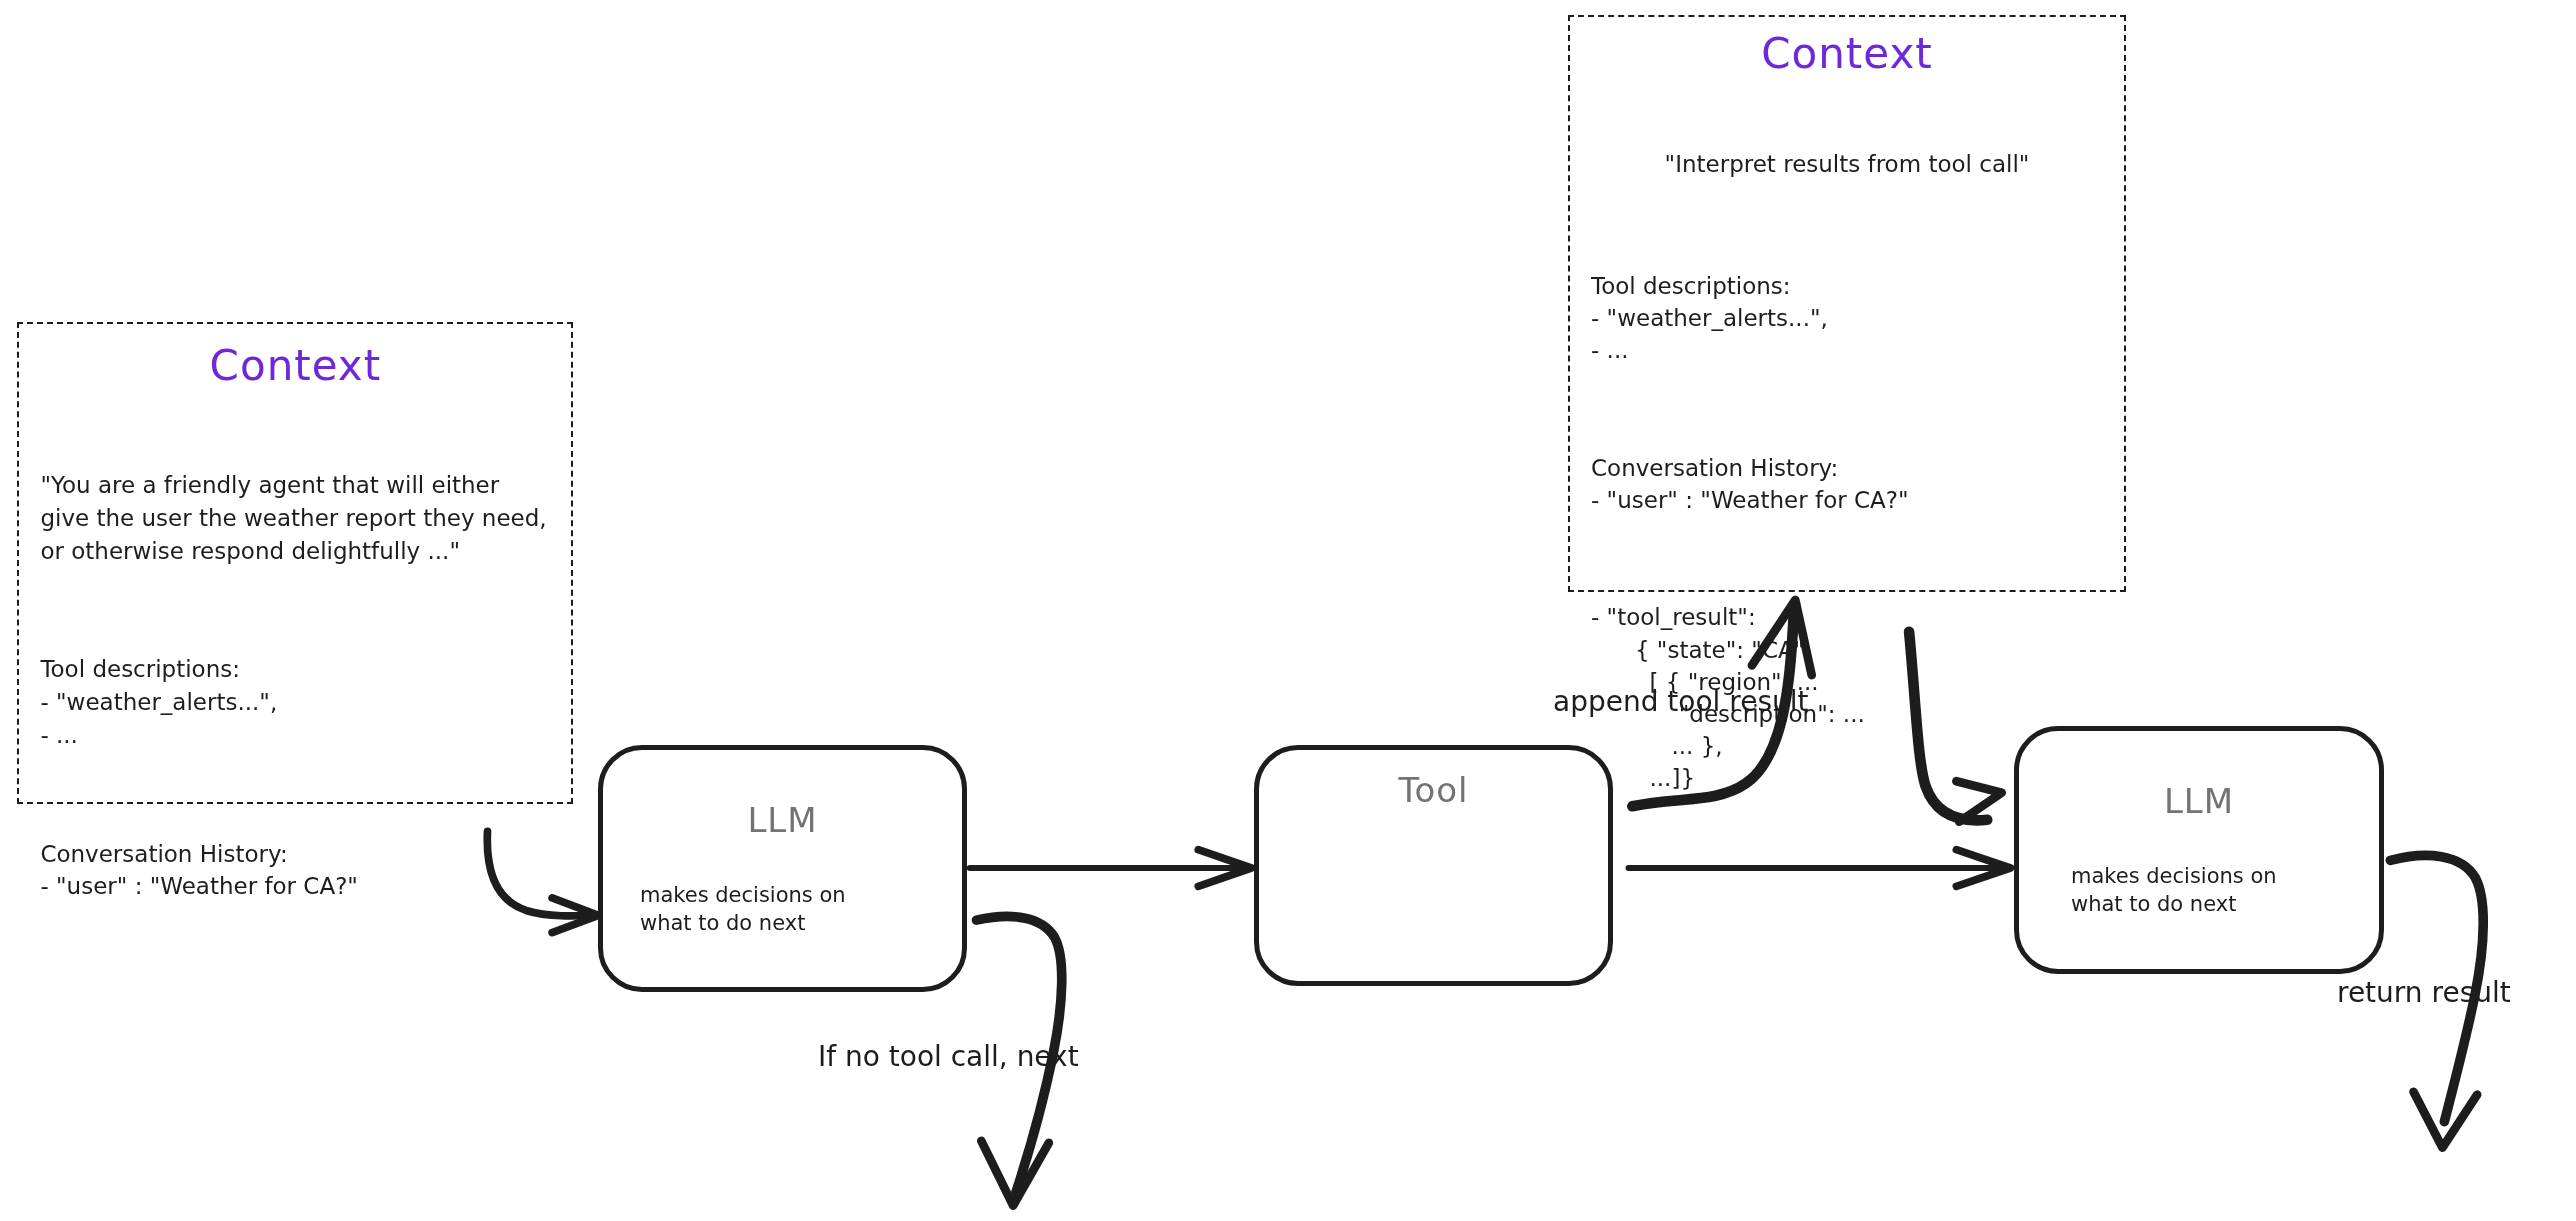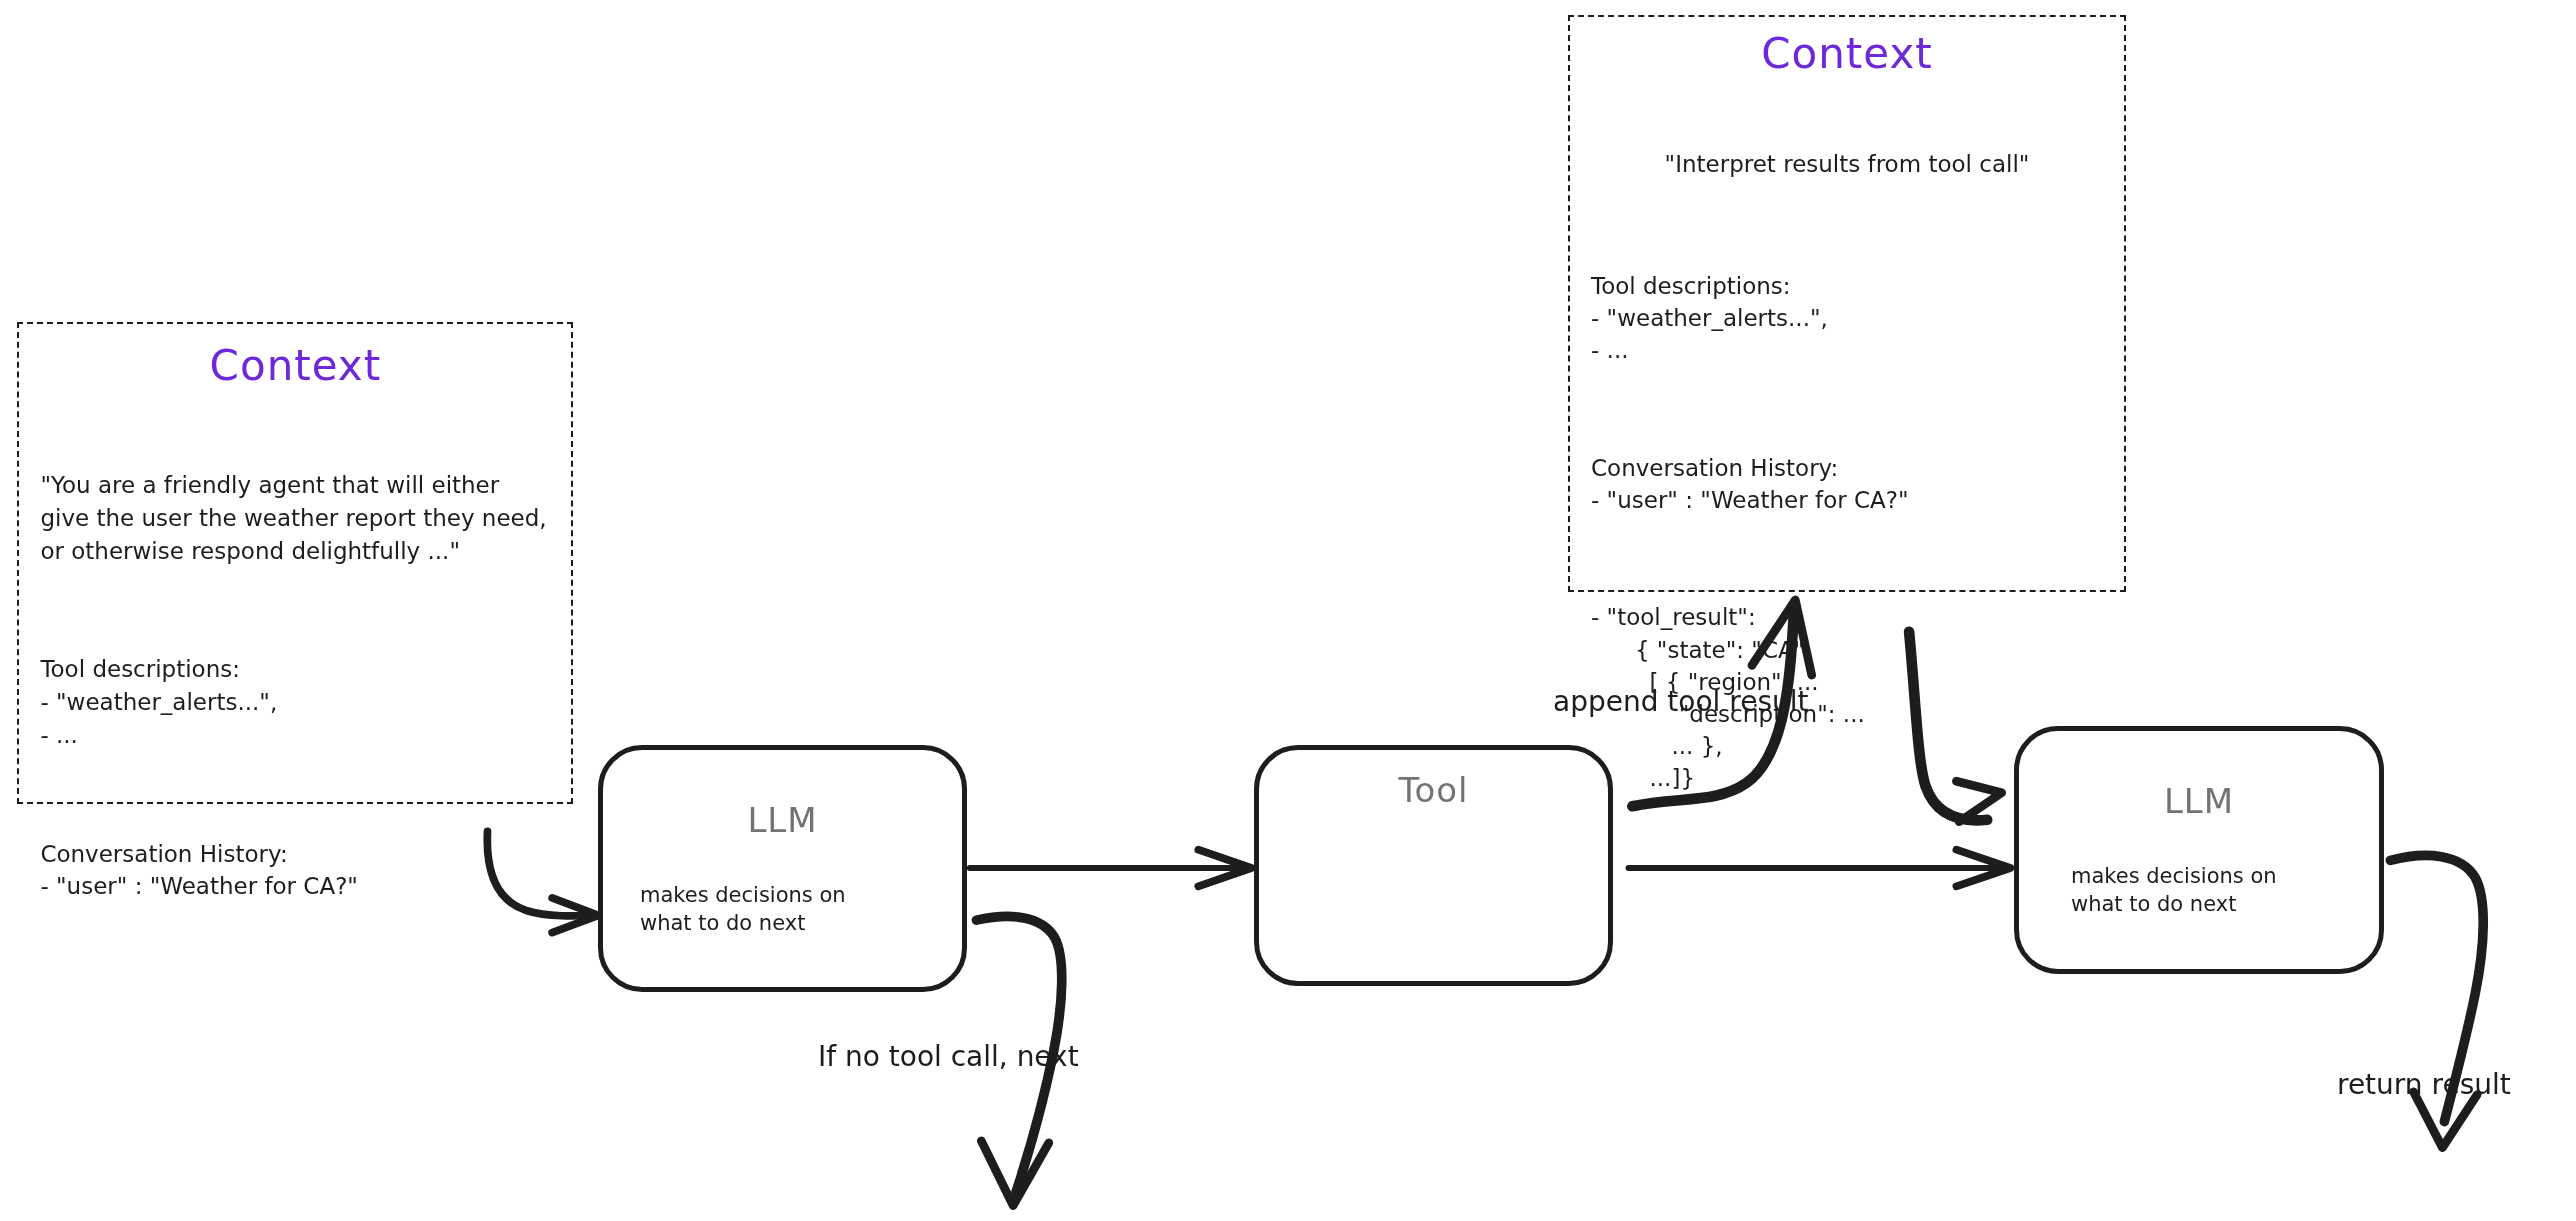--- a/index.html
+++ b/index.html
@@ -105,21 +105,21 @@
 
   
   .edge-label {
     position: absolute;
     font-size: 28px;
     color: #1d1d1d;
     white-space: nowrap;
   }
   #lbl-append { left: 1553px; top: 685px; }
   #lbl-exit   { left: 818px;  top: 1040px; }
-  #lbl-return { left: 2337px; top: 1068px; }
+  #lbl-return { left: 2337px; top: 976px; }
 </style>
 </head>
 <body>
 
 <div id="canvas">
 
   <svg id="strokes" viewBox="0 0 2670 1266">
     <defs></defs>
 
     <g>

